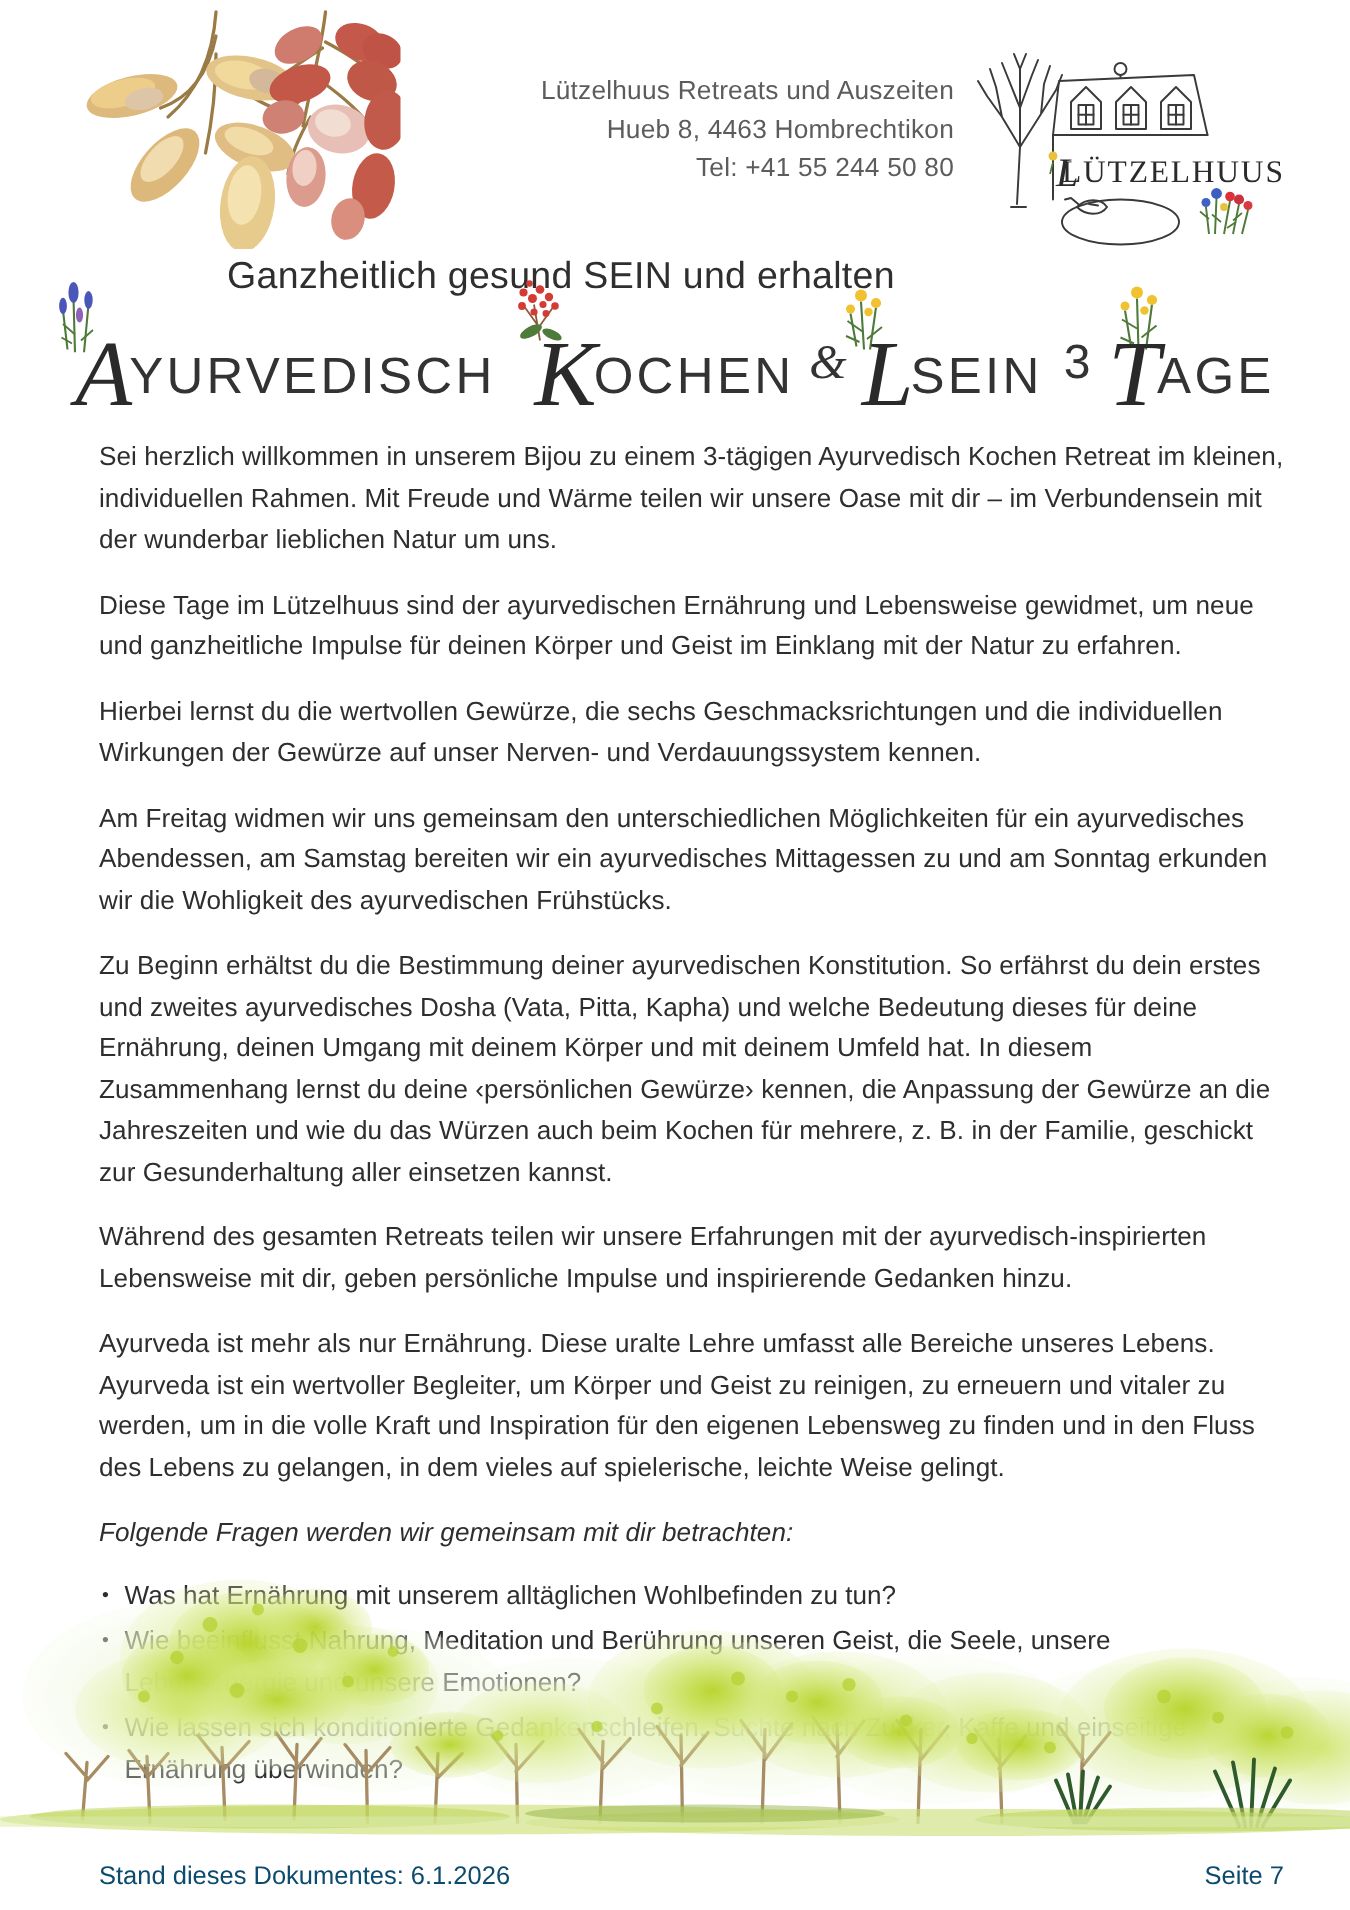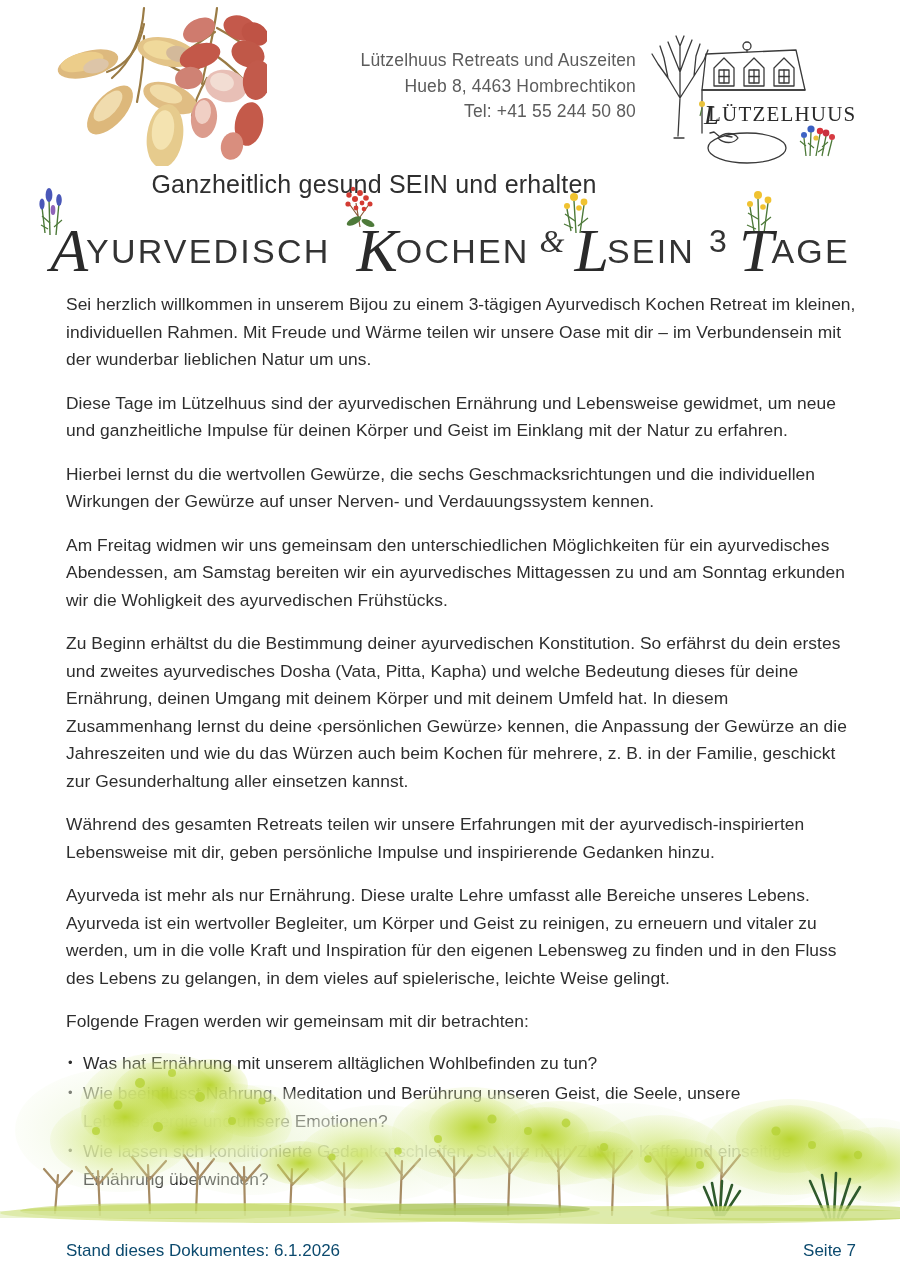--- a/index.html
+++ b/index.html
@@ -136,21 +136,21 @@
     left: 66px; top: 291px;
     width: 790px;
   }
   .para {
     font-size: 17.4px;
     line-height: 27.5px;
     color: #2e2e2e;
     margin: 0 0 16px 0;
     letter-spacing: 0.05px;
   }
-  .para.tight { margin-bottom: 14px; }
+  .para.tight { margin-bottom: 14px; font-style: italic; }
   ul.qlist {
     list-style: none;
     margin: 0;
     padding: 0;
   }
   ul.qlist li {
     position: relative;
     font-size: 17.4px;
     line-height: 27.5px;
     color: #2e2e2e;

